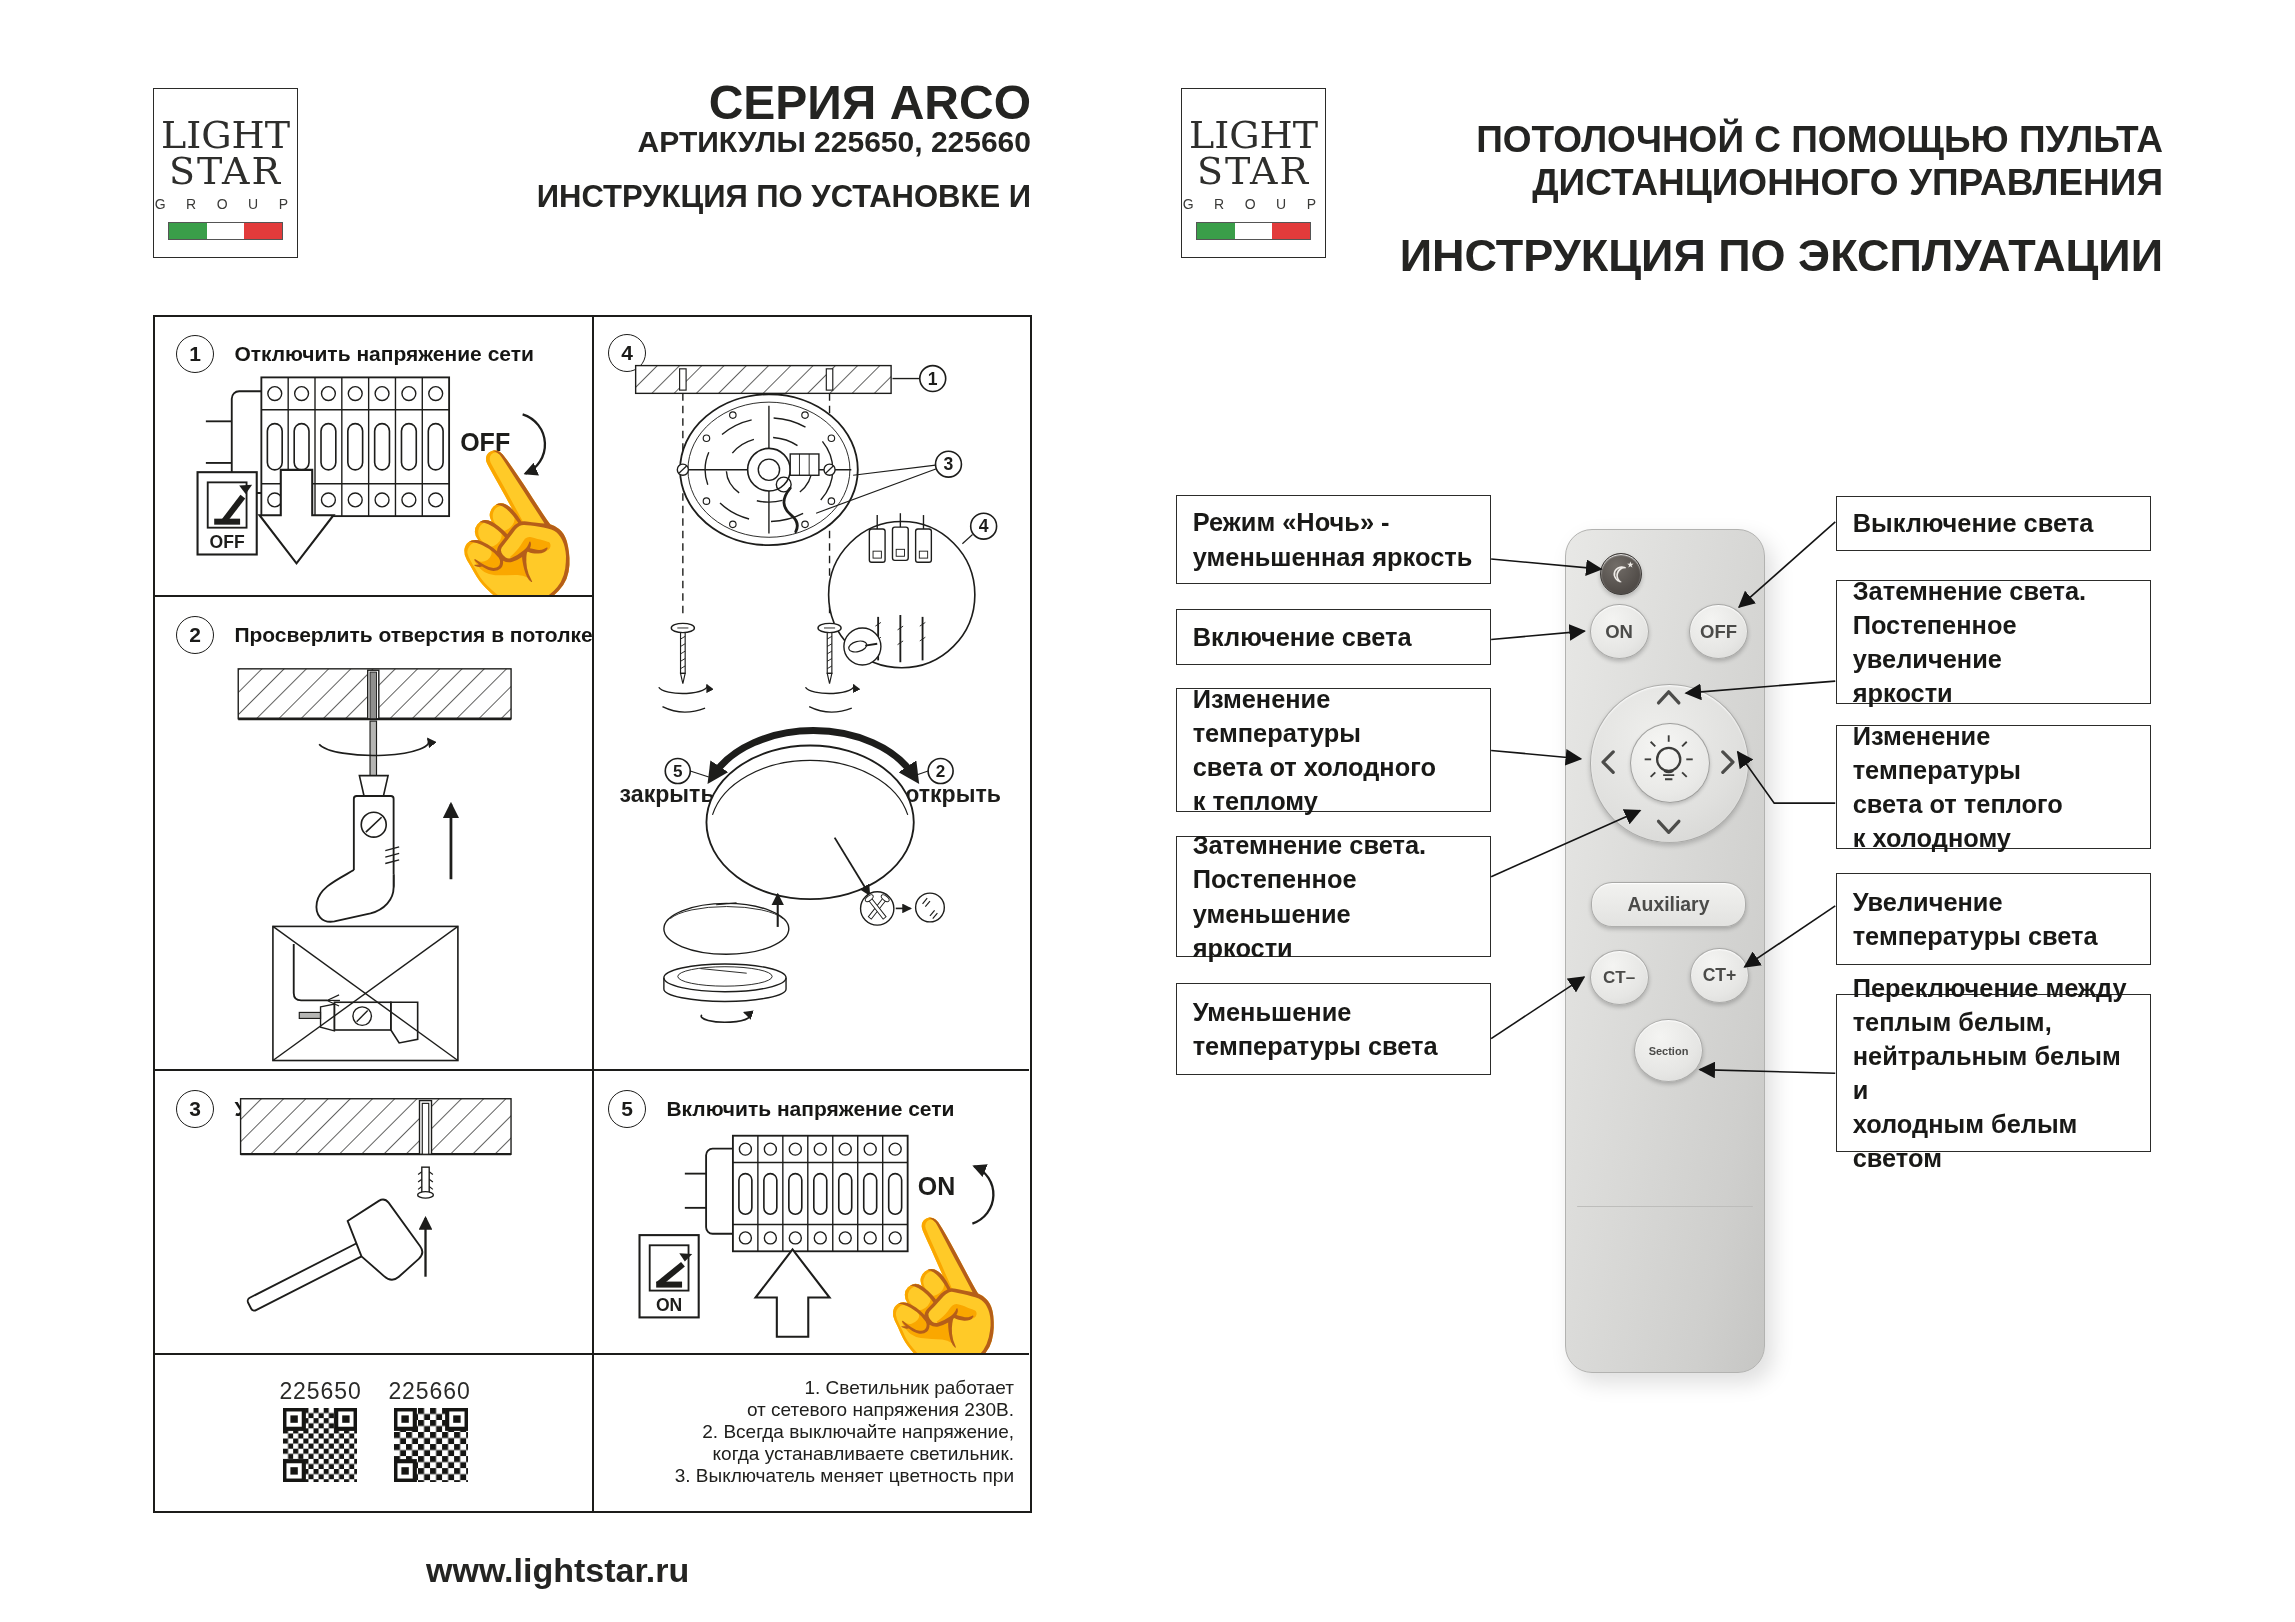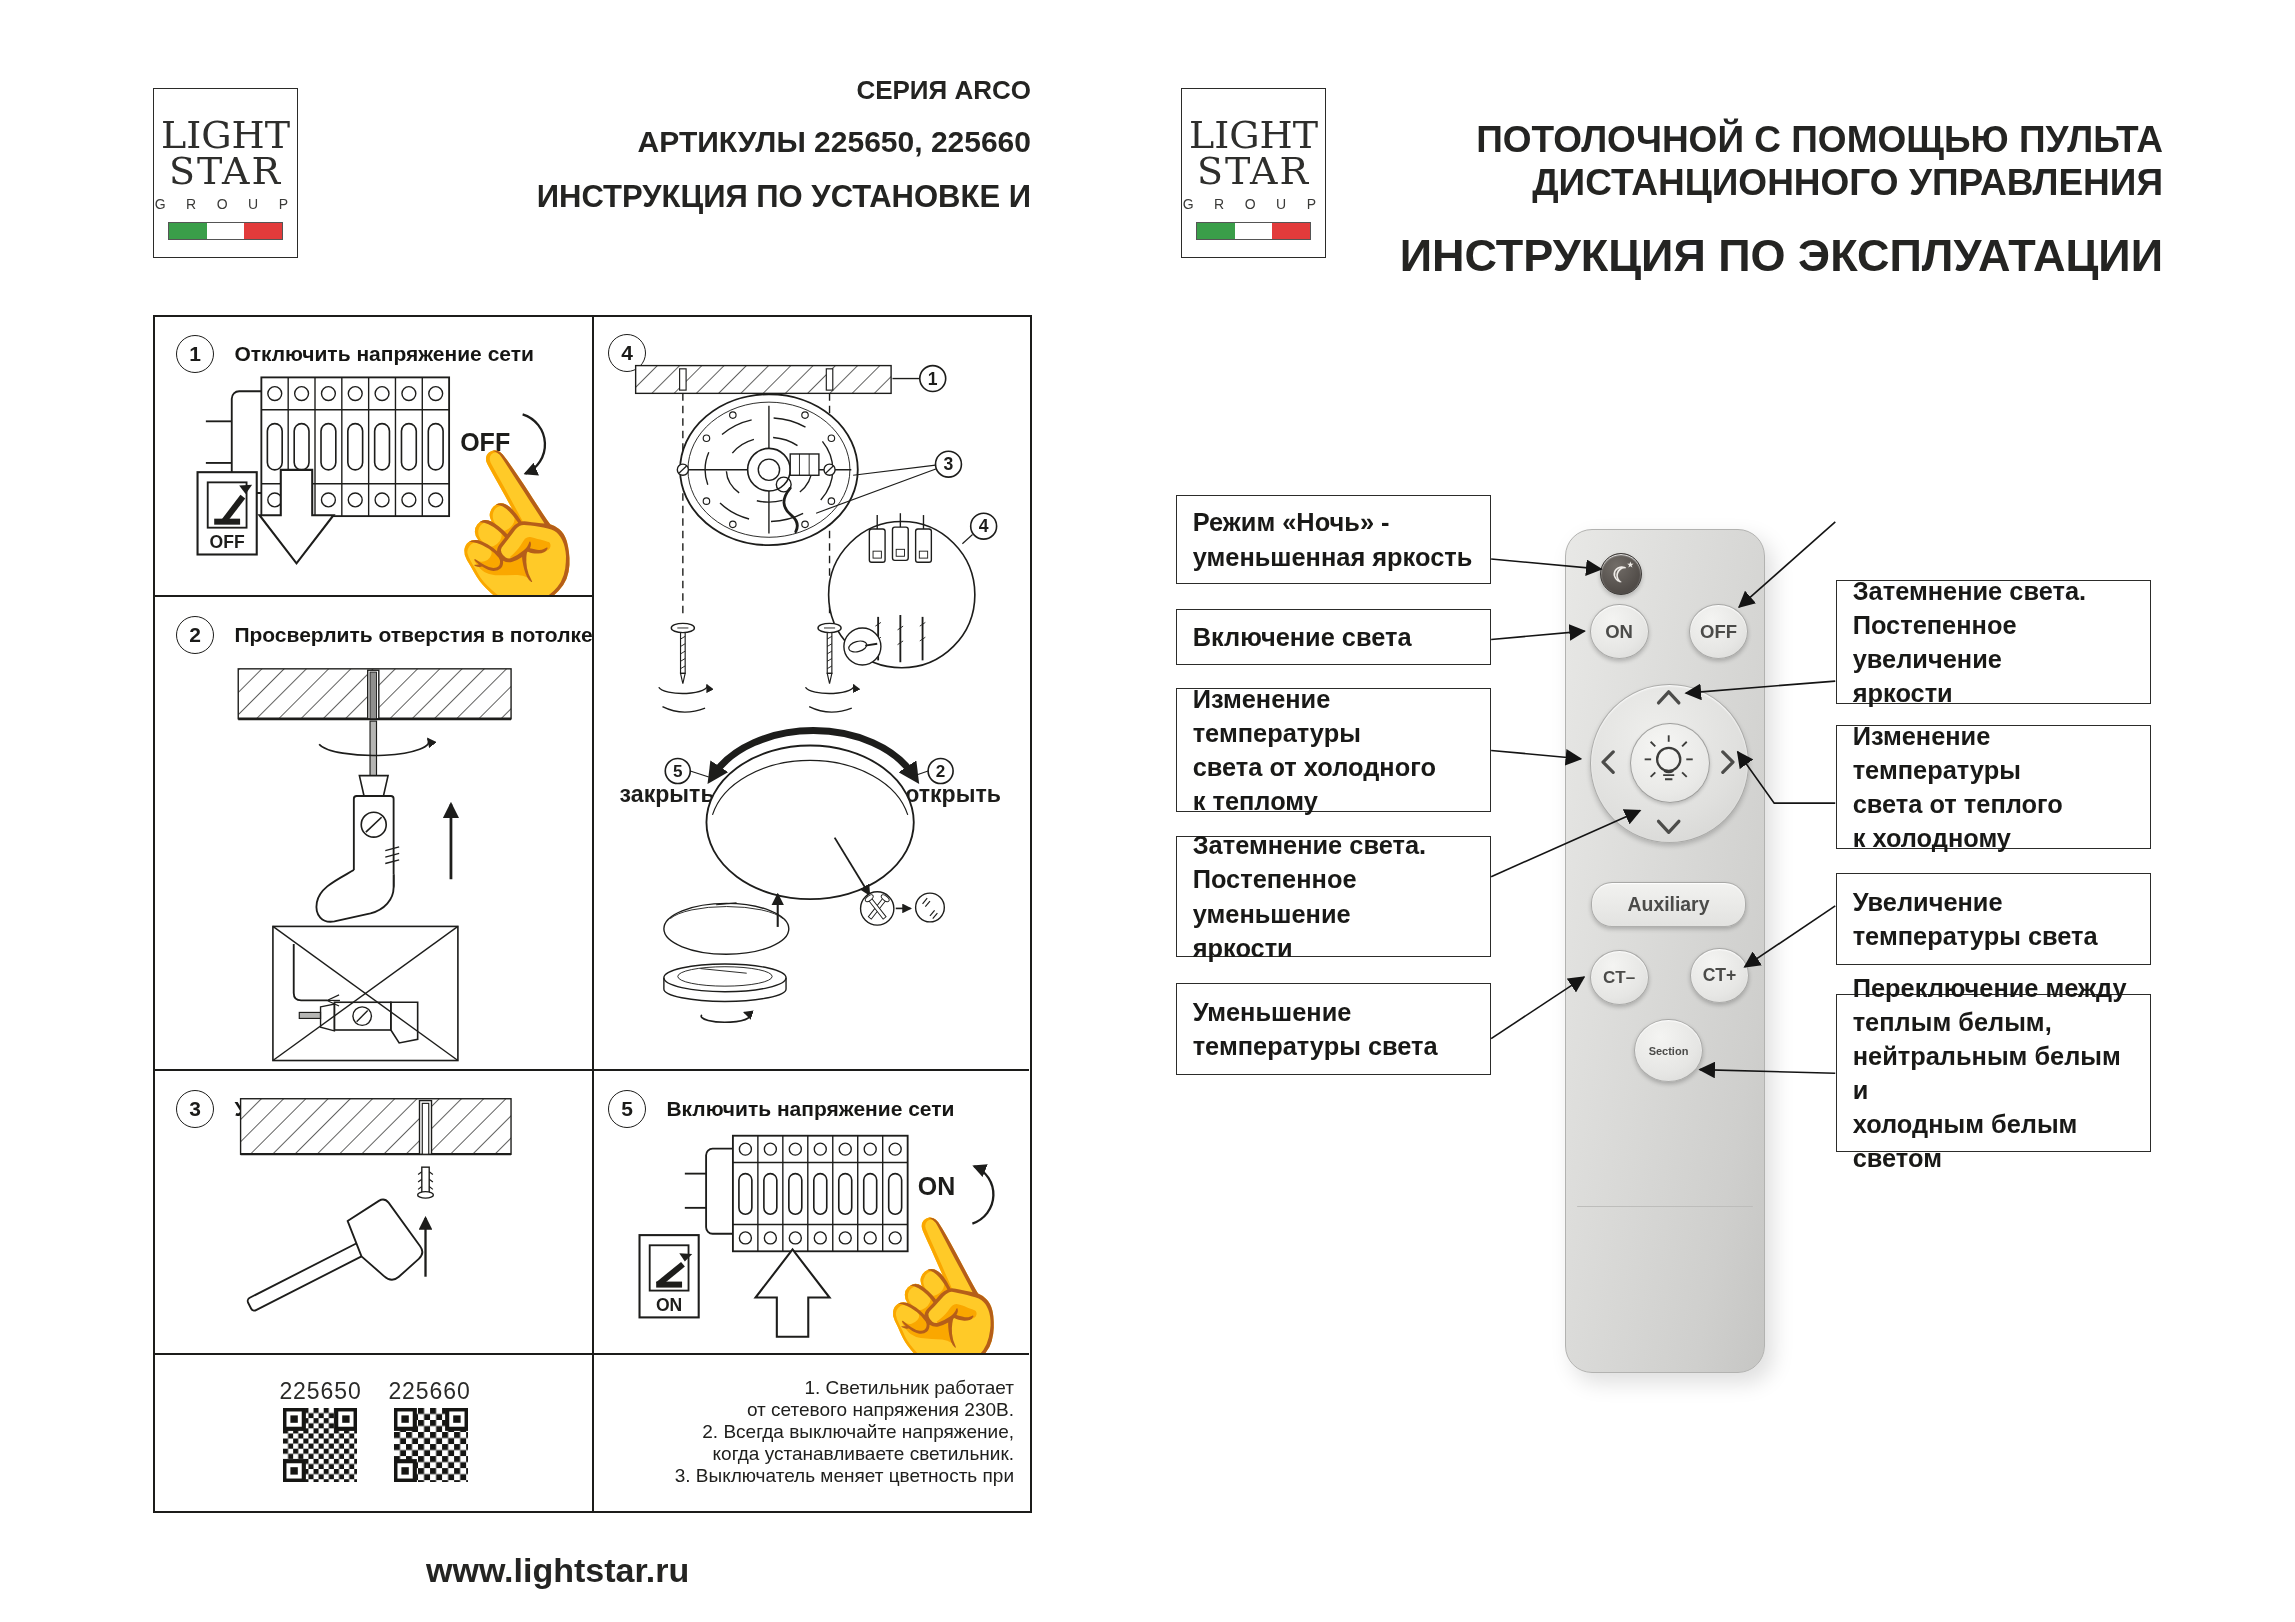--- a/index.html
+++ b/index.html
@@ -68,21 +68,21 @@
     <div class="logo-serif" style="font-size:38px;letter-spacing:1.9px;">STAR</div>
     <div class="logo-group" style="margin-top:6.5px;font-size:14px;">G R O U P</div>
     <div class="flag" style="margin:10.2px 14px 0 14px;">
       <div style="background:#3a9e49;"></div>
         <div style="background:#ffffff;"></div>
         <div style="background:#e23b3b;"></div>
     </div>
   </div>
 
   <div class="abs" style="left:463px;top:69px;width:568px;height:194px;">
-    <div class="h-line" style="top:5.6px;font-size:26px;">СЕРИЯ ARCO</div>
+    <div class="h-line" style="top:5.6px;font-size:48px;">СЕРИЯ ARCO</div>
     <div class="h-line" style="top:56px;font-size:30px;">АРТИКУЛЫ 225650, 225660</div>
     <div class="h-line" style="top:110px;font-size:31px;">ИНСТРУКЦИЯ ПО УСТАНОВКЕ И</div>
   </div>
 
   <div class="abs" style="left:1365px;top:69px;width:798px;height:222px;">
     <div class="h-line" style="top:50px;font-size:37px;margin-left:24px;">ПОТОЛОЧНОЙ С ПОМОЩЬЮ ПУЛЬТА</div>
     <div class="h-line" style="top:93px;font-size:37px;">ДИСТАНЦИОННОГО УПРАВЛЕНИЯ</div>
     <div class="h-line" style="top:161px;font-size:45px;">ИНСТРУКЦИЯ ПО ЭКСПЛУАТАЦИИ</div>
   </div>
 
@@ -568,20 +568,21 @@
   <div class="callout" style="left:1176px;top:609px;width:315px;height:56px;">Включение света</div>
   <div class="callout" style="left:1176px;top:688px;width:315px;height:124px;">Изменение температуры
 света от холодного
 к теплому</div>
   <div class="callout" style="left:1176px;top:836px;width:315px;height:121px;">Затемнение света.
 Постепенное уменьшение
 яркости</div>
   <div class="callout" style="left:1176px;top:983px;width:315px;height:92px;">Уменьшение
 температуры света</div>
 
+  <div class="callout" style="left:1836px;top:496px;width:315px;height:55px;">Выключение света</div>
   <div class="callout" style="left:1836px;top:580px;width:315px;height:124px;">Затемнение света.
 Постепенное увеличение
 яркости</div>
   <div class="callout" style="left:1836px;top:725px;width:315px;height:124px;">Изменение температуры
 света от теплого
 к холодному</div>
   <div class="callout" style="left:1836px;top:873px;width:315px;height:92px;">Увеличение
 температуры света</div>
   <div class="callout" style="left:1836px;top:994px;width:315px;height:158px;">Переключение между
 теплым белым,

